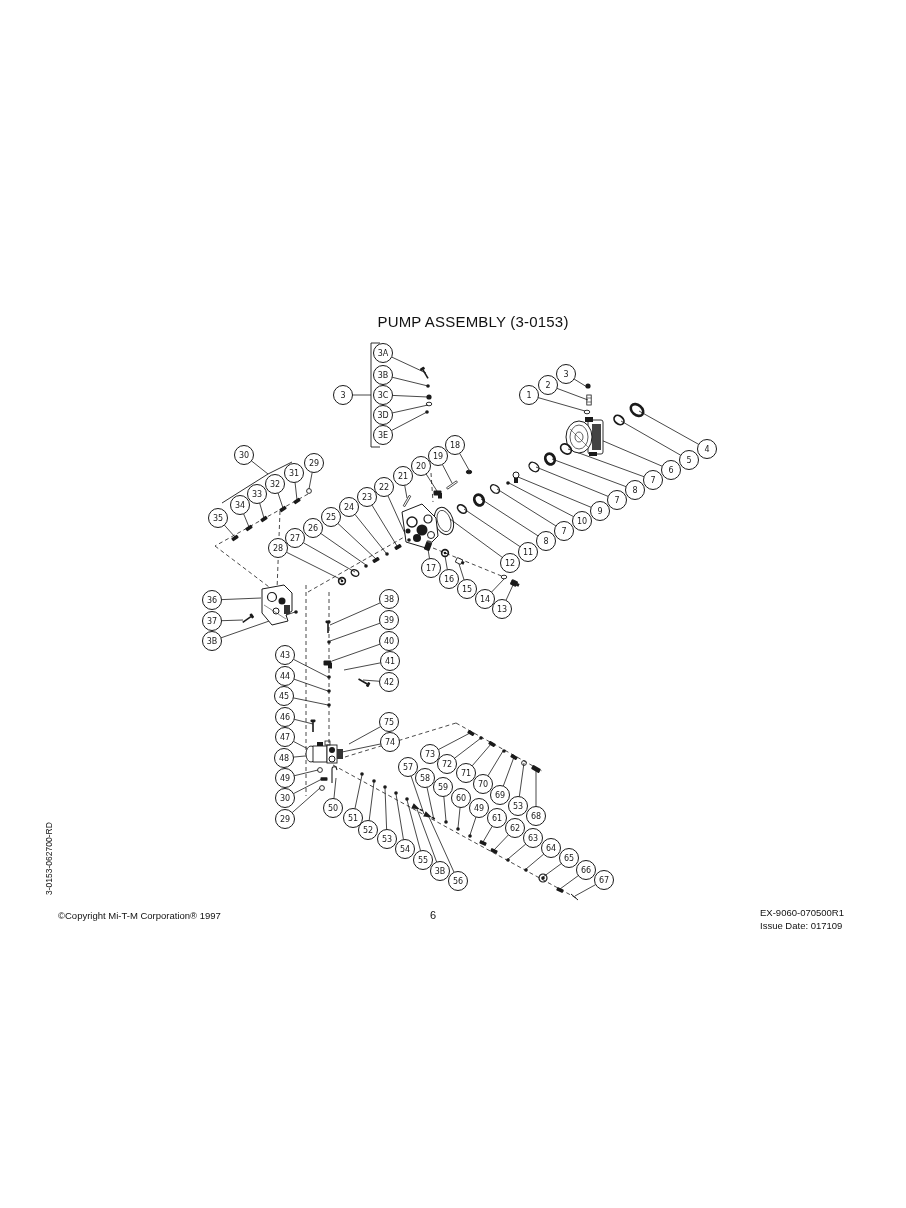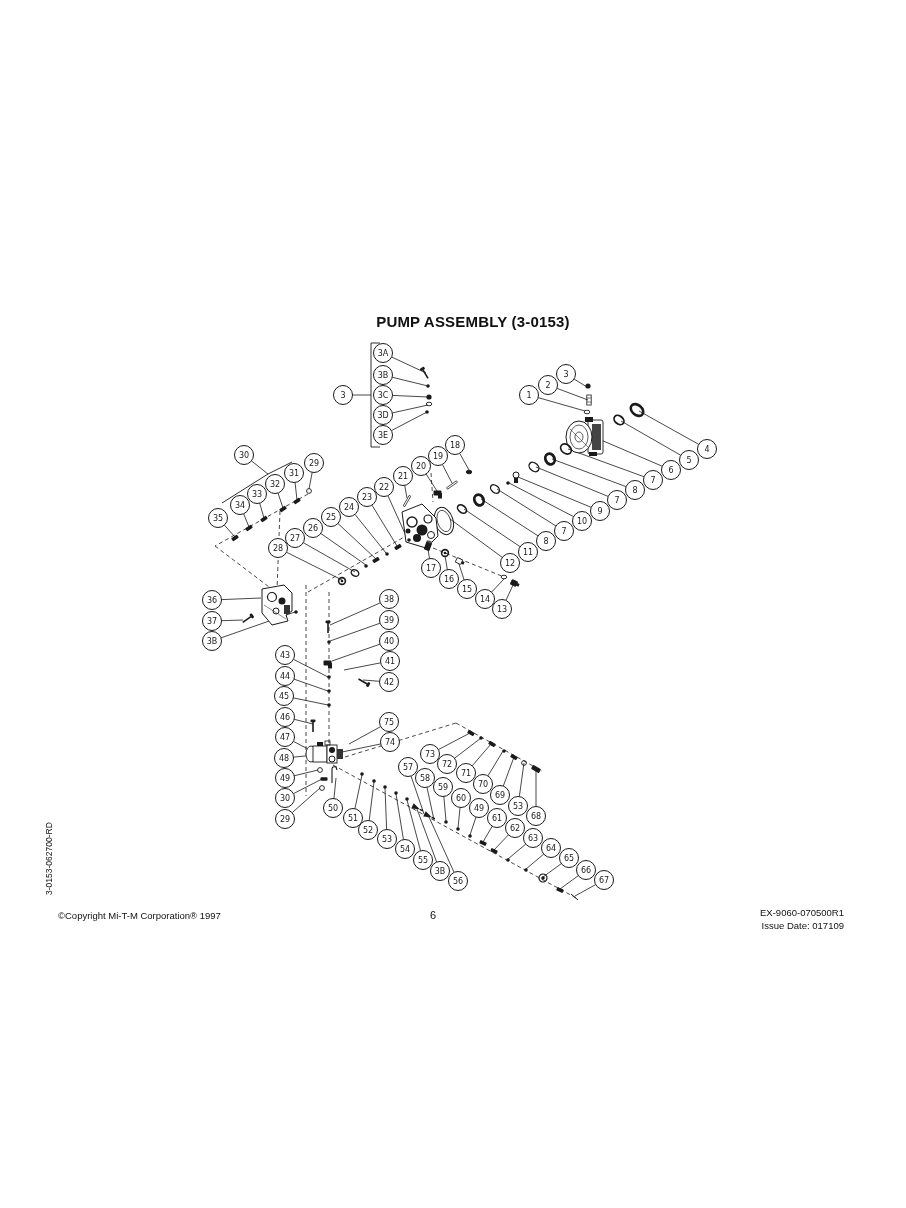--- a/index.html
+++ b/index.html
@@ -1,23 +1,23 @@
 <!DOCTYPE html>
 <html><head>
 <meta charset="utf-8">
 <style>
   html,body{margin:0;padding:0;background:#ffffff;}
   body{font-family:"Liberation Sans",sans-serif;color:#111;}
   #page{position:relative;width:906px;height:1208px;background:#fff;overflow:hidden;}
   #diagram-svg{position:absolute;left:0;top:0;}
   .page-title{position:absolute;left:40px;right:0;top:313px;text-align:center;
-    font-size:15px;font-weight:bold;letter-spacing:.2px;}
+    font-size:15px;font-weight:normal;letter-spacing:.2px;}
   .footer-copyright{position:absolute;left:58px;top:910px;font-size:9.5px;}
   .footer-page{position:absolute;left:0;width:866px;top:909px;text-align:center;font-size:11px;}
-  .footer-doc{position:absolute;right:62px;top:906px;font-size:9.5px;text-align:right;line-height:13px;}
+  .footer-doc{position:absolute;right:62px;top:906px;font-size:9.5px;text-align:left;line-height:13px;}
   .side-label{position:absolute;left:44px;top:895px;transform:rotate(-90deg);
     transform-origin:0 0;font-size:8.5px;white-space:nowrap;}
 </style>
 </head>
 <body>
 
 <div id="page">
   <svg id="diagram-svg" width="906" height="1208" viewBox="0 0 906 1208">
       <line x1="308" y1="494" x2="215" y2="546" stroke="#1a1a1a" stroke-width="0.8" stroke-dasharray="4 3"></line>
       <line x1="215" y1="546" x2="277" y2="593" stroke="#1a1a1a" stroke-width="0.8" stroke-dasharray="4 3"></line>

